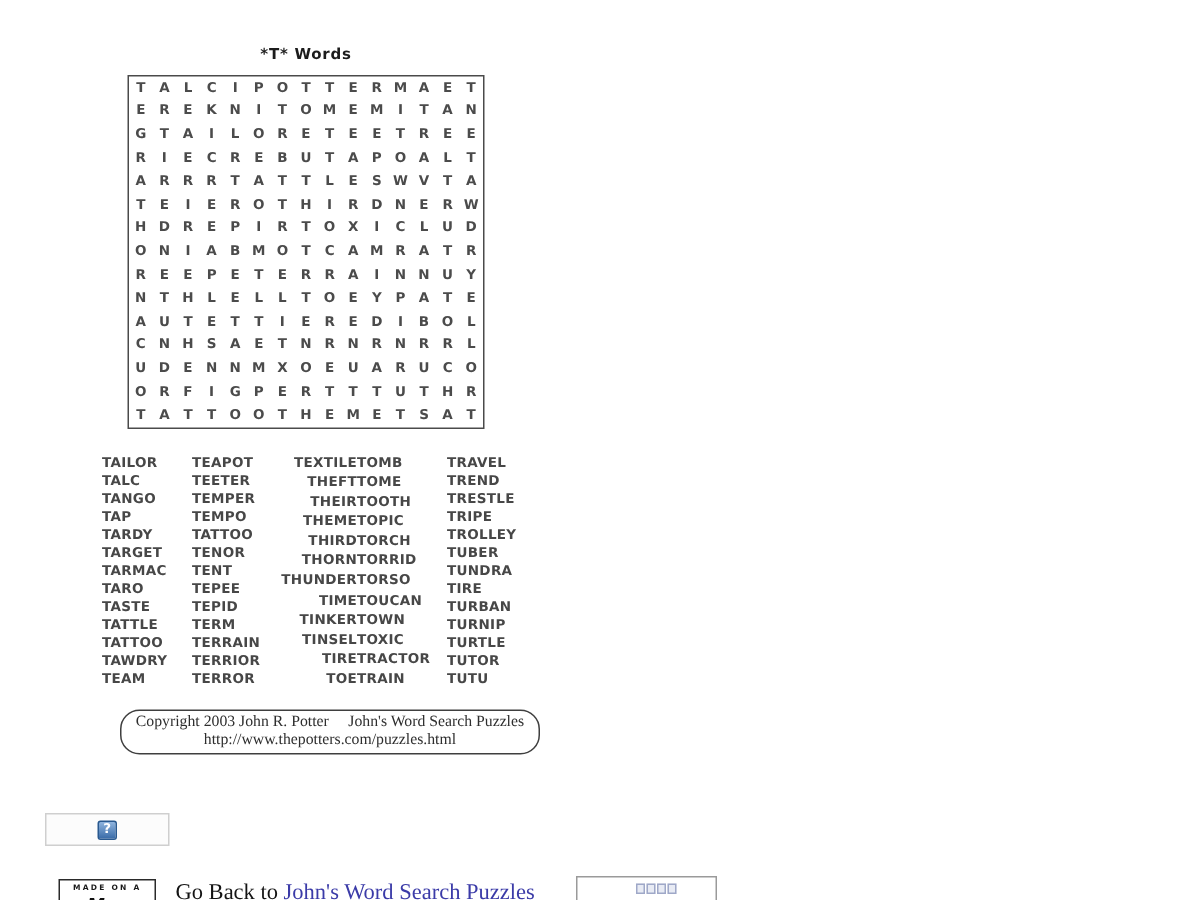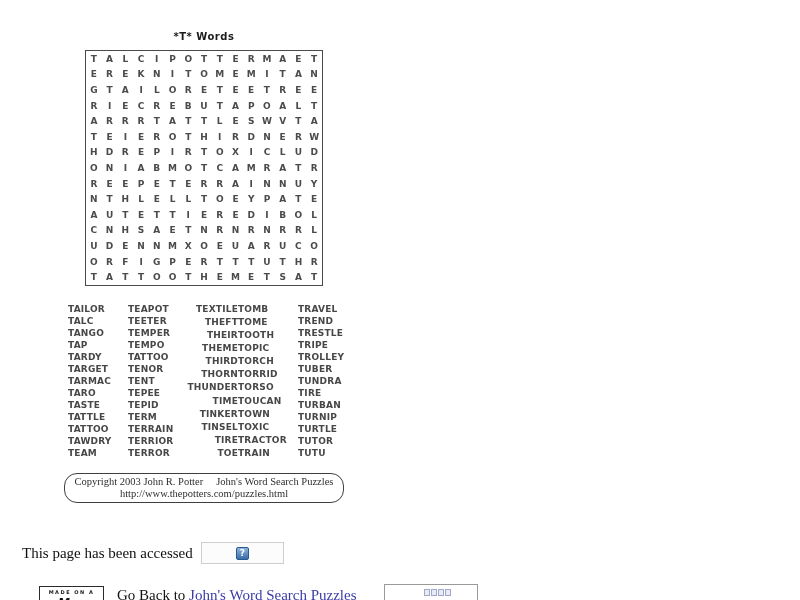--- a/index.html
+++ b/index.html
@@ -50,21 +50,21 @@
   .wcol-2 { width:58px;align-items:flex-end; }
   .wcol-3 { width:60px; }
   .wcol-4 { width:46px; }
   .witem {
     font-size:9px; font-weight:bold; color:#474747;
     letter-spacing:0.2px; white-space:nowrap;
   }
 
   
   .copyright-box {
-    position:absolute; left:64px; top:473px;
+    position:absolute; left:80px; top:473px;
     width:280px; height:30px;
     border:1px solid #3f3f3f; border-radius:13px;
     text-align:center;
     font-family:"Liberation Serif", serif;
     font-size:10.5px; color:#2e2e2e;
     padding-top:2px;
     line-height:12px;
   }
   .copyright-box .part2 { margin-left:13px; }
 
@@ -441,21 +441,20 @@
       <div class="witem">TUTU</div>
     </div>
   </div>
 
 <div class="copyright-box">
   <div><span class="part1">Copyright  2003 John R. Potter</span><span class="part2">John's Word Search Puzzles</span></div>
   <div>http://www.thepotters.com/puzzles.html</div>
 </div>
 
 <div class="counter-line">
-  <span>This page has been accessed</span>
   <span class="broken-img">
     <span class="q-icon">?</span>
   </span>
 </div>
 
 <div class="mac-badge">
   <span class="mb1">MADE ON A</span>
   <span class="mb2">Mac</span>
 </div>
 

